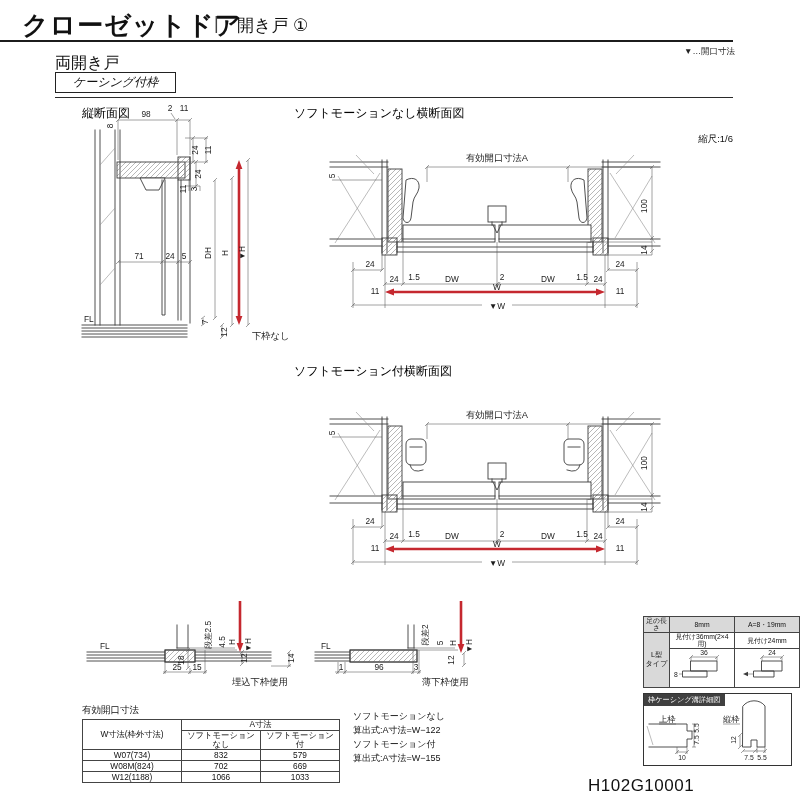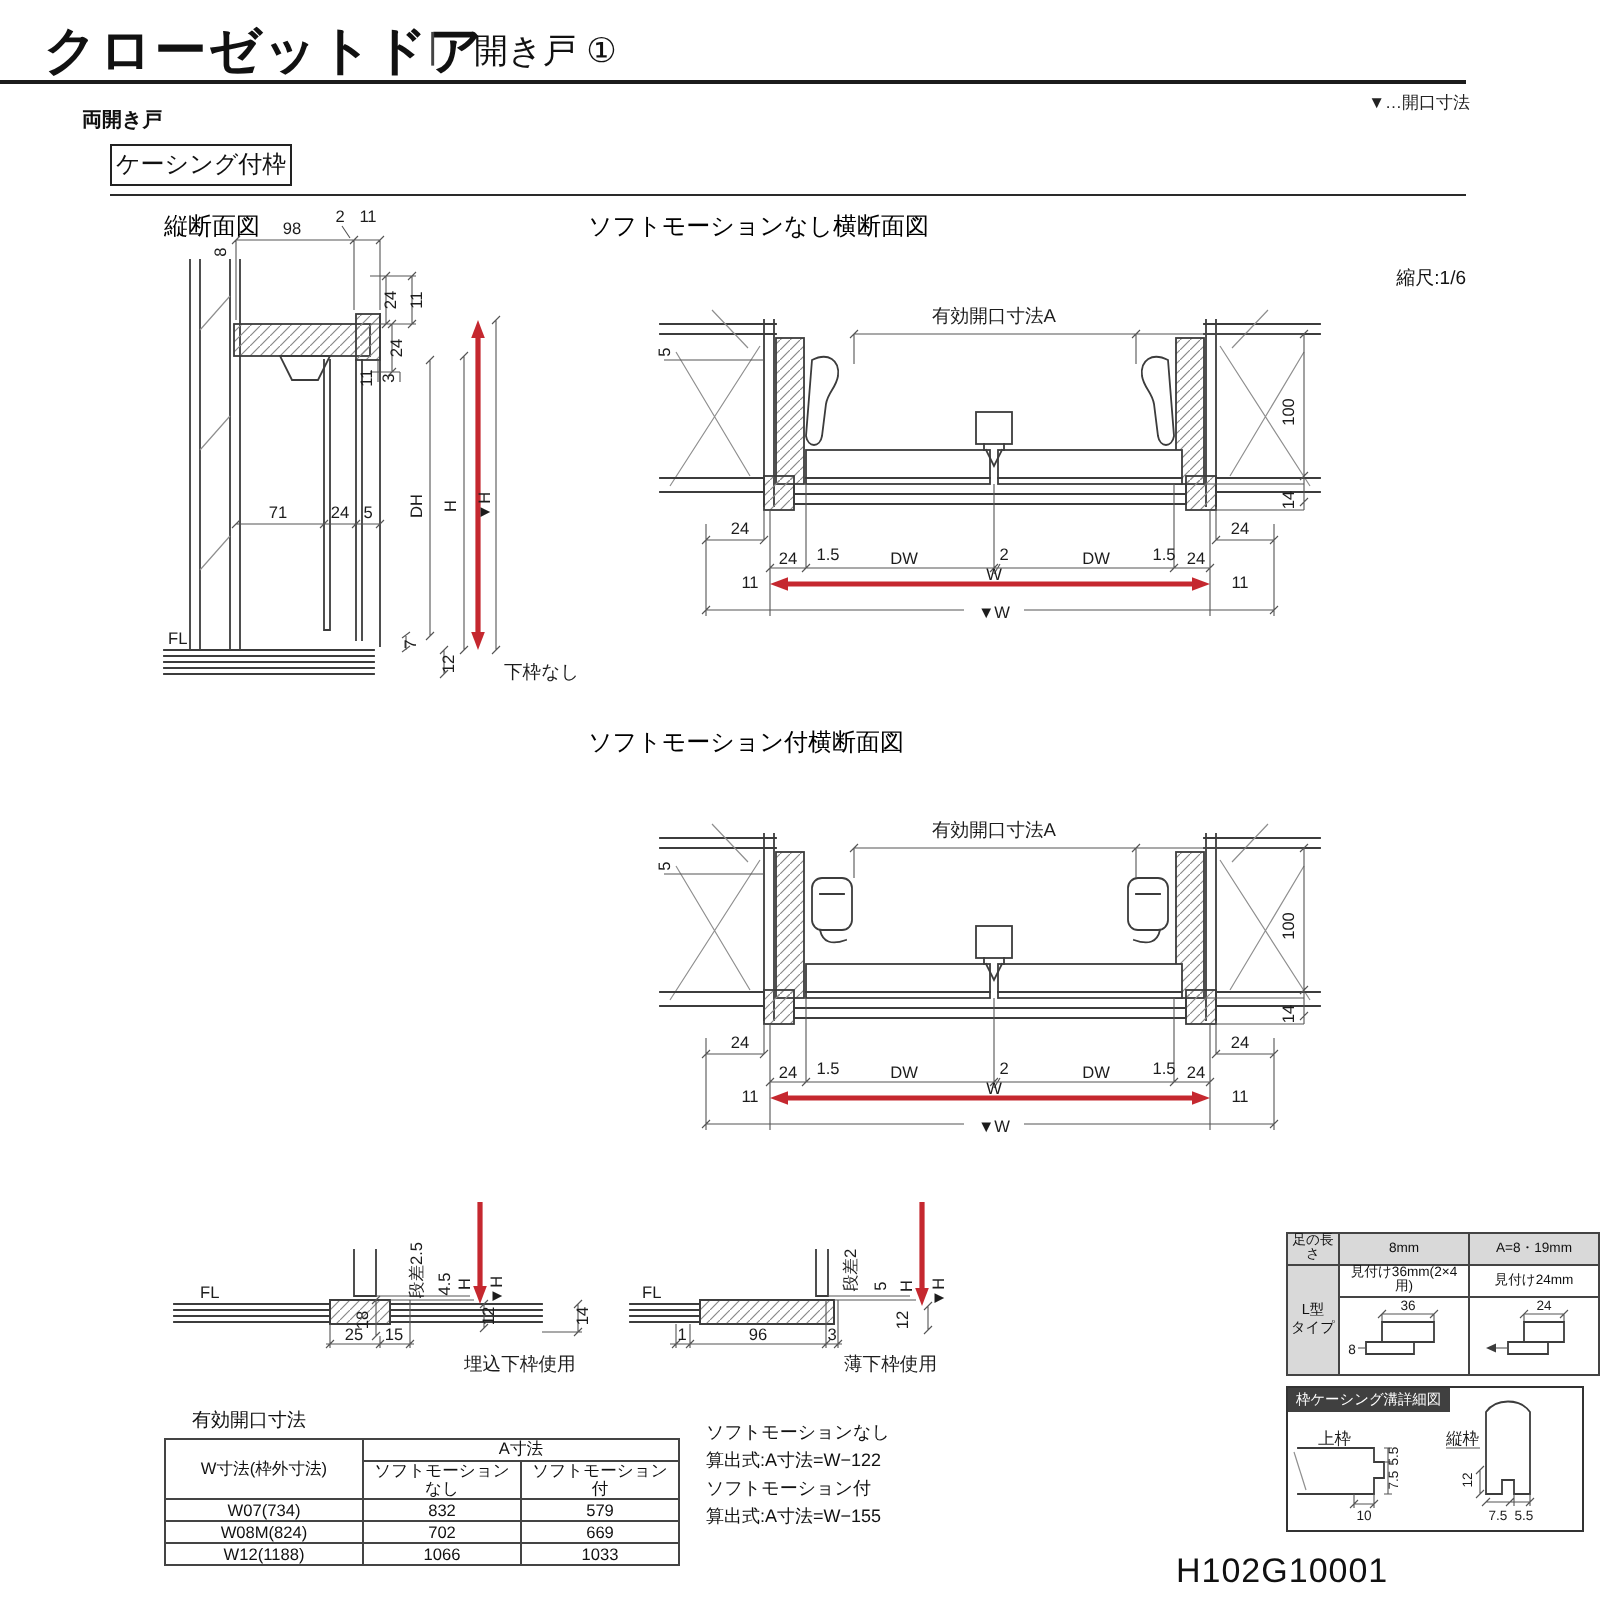--- a/index.html
+++ b/index.html
@@ -5,40 +5,40 @@
   html,body{margin:0;padding:0;background:#ffffff;}
   body{width:800px;height:800px;position:relative;overflow:hidden;
        font-family:"Liberation Sans","DejaVu Sans",sans-serif;color:#111;}
   .abs{position:absolute;}
   
   .page-title{left:22px;top:8px;font-size:26px;font-weight:bold;letter-spacing:1px;}
   .title-divider{left:214px;top:13px;font-size:18px;color:#444;}
   .category{left:237px;top:14px;font-size:17px;}
   .rule-main{left:0;top:40px;width:733px;height:2px;background:#1c1c1c;}
   .legend-note{left:615px;top:46px;width:120px;text-align:right;font-size:8.5px;color:#222;}
-  .door-type{left:41px;top:53px;font-size:10px;font-weight:bold;}
-  .frame-type{left:55px;top:72px;font-size:12px;border:1.2px solid #222;padding:1px 2px;}
+  .door-type{left:55px;top:53px;font-size:16px;font-weight:normal;}
+  .frame-type{left:55px;top:72px;font-size:12px;border:1.2px solid #222;padding:1px 17px;font-style:italic;}
   .rule-sub{left:55px;top:97px;width:678px;height:1.2px;background:#2a2a2a;}
   .scale-note{left:633px;top:101px;width:100px;text-align:right;font-size:9.5px;margin-top:32px;}
   .fig-label{font-size:12px;color:#000;}
   .doc-number{left:588px;top:776px;font-size:17px;letter-spacing:0.5px;}
   
   svg{position:absolute;overflow:visible;}
   svg text{font-family:"Liberation Sans","DejaVu Sans",sans-serif;font-size:8.3px;fill:#1c1c1c;text-anchor:middle;}
   svg text.lg{font-size:9.3px;}
   svg text.st{text-anchor:start;}
   svg text.sm{font-size:6.8px;}
   .ln{stroke:#3c3c3c;stroke-width:0.9;fill:none;stroke-linecap:square;}
   .lt{stroke:#8f8f8f;stroke-width:0.6;fill:none;}
   .dl{stroke:#555;stroke-width:0.55;fill:none;}
   .wf{fill:#fff;stroke:#3c3c3c;stroke-width:0.9;}
   .red{stroke:#c5282f;stroke-width:2.6;fill:none;}
   .redf{fill:#c5282f;}
   
-  .tbl-title{font-size:9.5px;margin-bottom:2px;margin-left:14px;}
+  .tbl-title{font-size:9.5px;margin-bottom:2px;}
   table.opening{border-collapse:collapse;font-size:8.3px;}
   table.opening td{border:1px solid #444;text-align:center;height:10px;line-height:1.1;padding:0 3px;}
   table.opening td.wcol{width:92px;margin-left:36px;}
   table.opening td.acol{width:72px;}
   
   .formulas{left:353px;top:710px;font-size:9px;line-height:1.55;}
   
   table.ltype{border-collapse:collapse;font-size:6.8px;}
   table.ltype td{border:1px solid #444;text-align:center;line-height:1.1;padding:0 1px;}
   table.ltype td.gray{background:#d9d9d9;}

